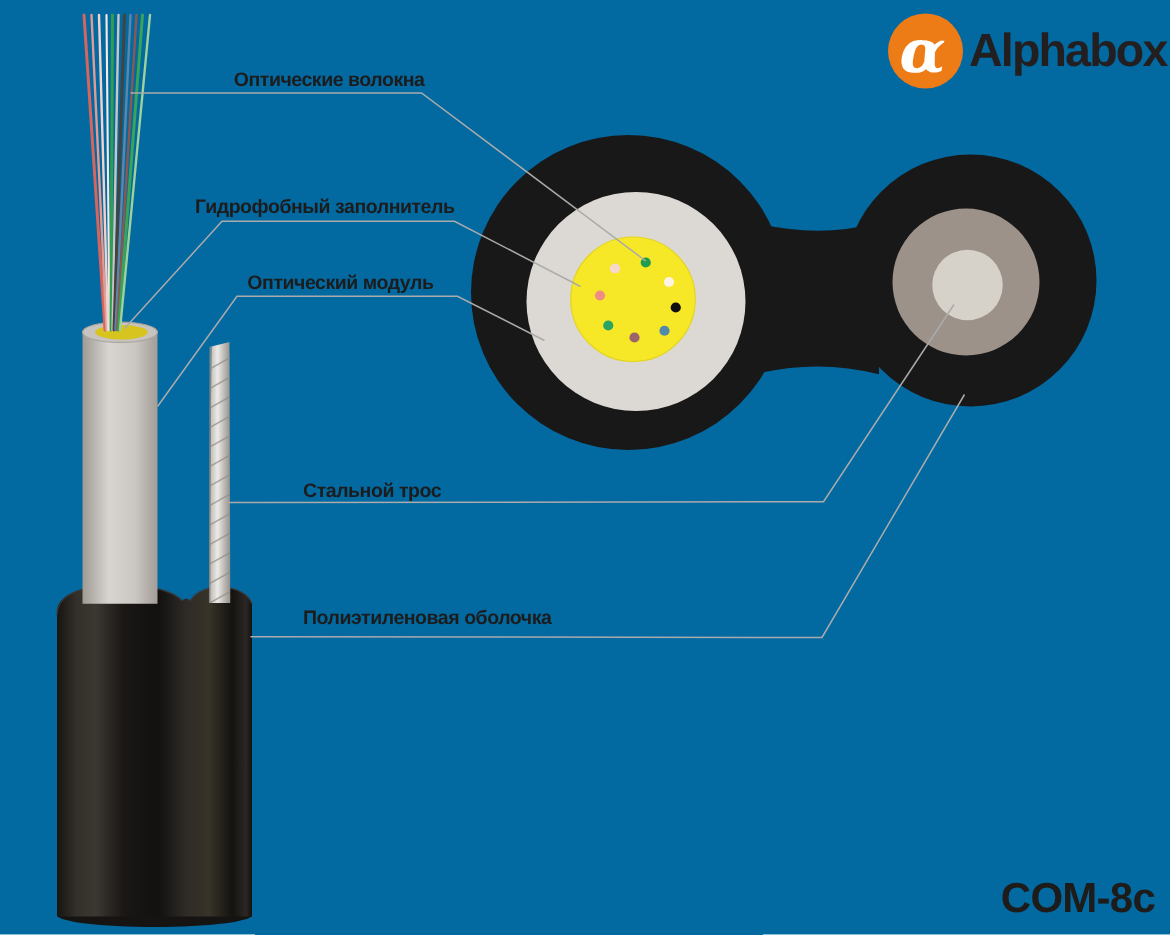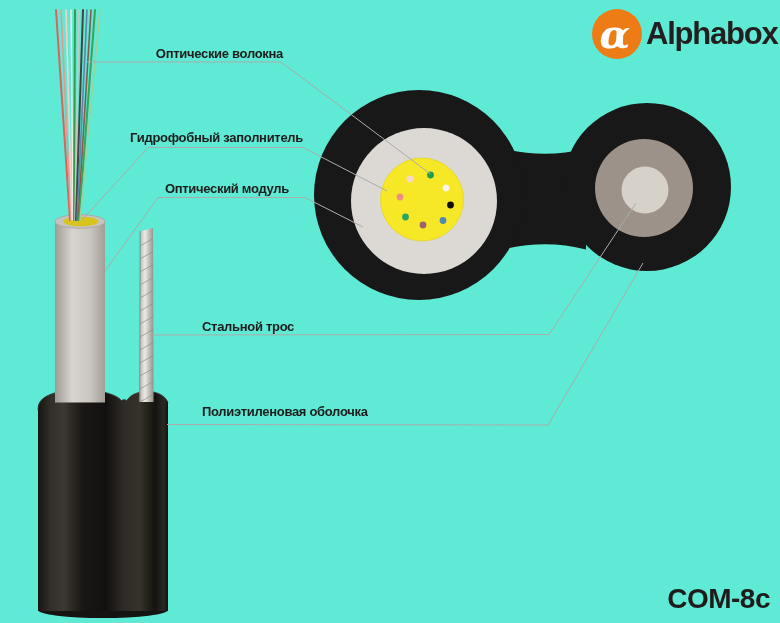--- a/index.html
+++ b/index.html
@@ -1,16 +1,16 @@
 <!DOCTYPE html>
 <html><head>
 <meta charset="utf-8">
 <style>
   html,body{margin:0;padding:0;background:#ffffff;}
-  .stage{position:relative;width:780px;height:623px;background:#5eead4;overflow:hidden;
+  .stage{position:relative;width:780px;height:623px;background:#0369a1;overflow:hidden;
          font-family:"Liberation Sans",sans-serif;}
   svg{display:block;}
   .lbl{font-family:"Liberation Sans",sans-serif;font-weight:bold;font-size:13px;
        letter-spacing:-0.3px;fill:#1c1c1c;}
   .brand{font-family:"Liberation Sans",sans-serif;font-weight:bold;font-size:31px;
          letter-spacing:-1.2px;fill:#231f20;}
   .alpha{font-family:"DejaVu Serif",serif;font-style:italic;font-weight:bold;
          font-size:40px;fill:#ffffff;}
   .pcode{font-family:"Liberation Sans",sans-serif;font-weight:bold;font-size:28px;
          letter-spacing:-0.5px;fill:#1d1c1a;}

